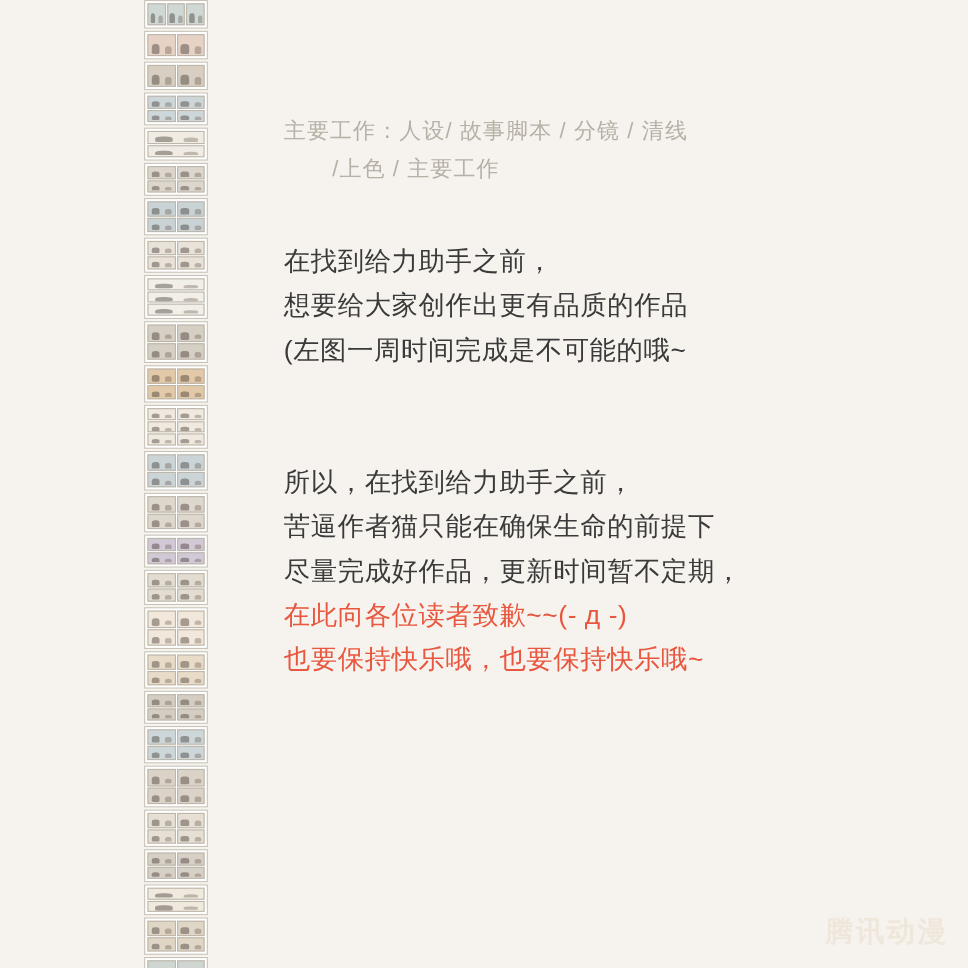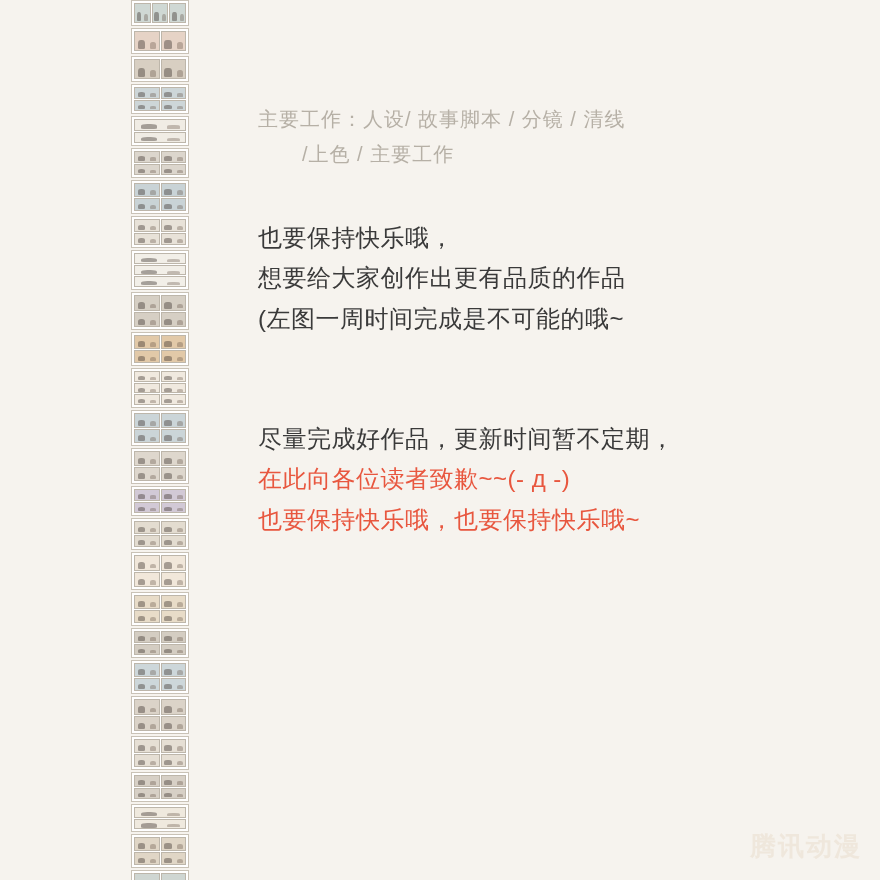--- a/index.html
+++ b/index.html
@@ -340,26 +340,28 @@
 
   <div class="content">
 
 
     <div class="subline">
       <span class="line">主要工作：人设/ 故事脚本 / 分镜 / 清线</span>
       <span class="ln2">/上色 / 主要工作</span>
     </div>
 
     <div class="block">
-      <span class="line">也要保持快乐哦，</span>
+      <span class="line">在找到给力助手之前，</span>
       <span class="line">想要给大家创作出更有品质的作品</span>
       <span class="line">(左图一周时间完成是不可能的哦~</span>
     </div>
 
     <div class="block second">
+      <span class="line">所以，在找到给力助手之前，</span>
+      <span class="line">苦逼作者猫只能在确保生命的前提下</span>
       <span class="line">尽量完成好作品，更新时间暂不定期，</span>
       <span class="line em-red">在此向各位读者致歉~~(- д -)ゞ</span>
       <span class="line em-red">也要保持快乐哦，也要保持快乐哦~</span>
     </div>
 
   </div>
 
   <div class="watermark">腾讯动漫</div>
 
 </div>

